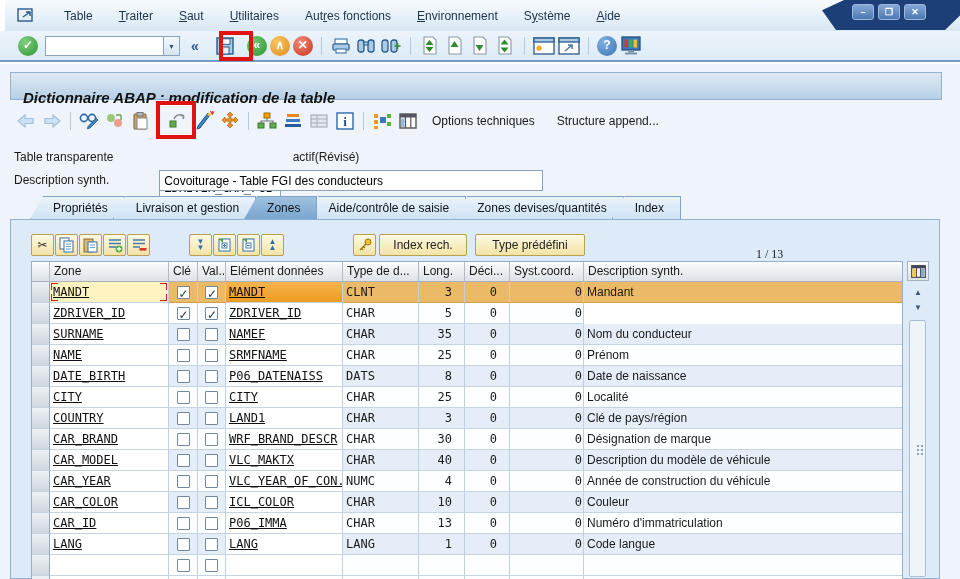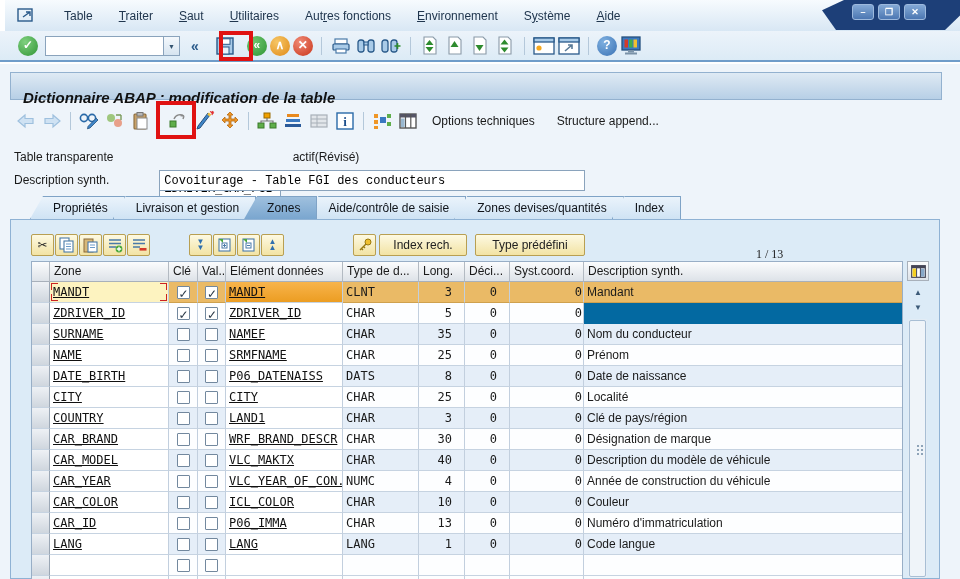--- a/index.html
+++ b/index.html
@@ -80,21 +80,21 @@
   
   .gbtn { position:absolute; height:22px; border:1px solid #b89f52; border-radius:2px;
     background:linear-gradient(#fdf9e2,#f2e3a4); display:inline-flex; align-items:center; justify-content:center;
     font-size:12px; color:#222; }
   .gbtn.icon { width:23px; }
   .gchev { display:flex; flex-direction:column; line-height:6px; font-size:8px; color:#2f6fae; }
   .postext { position:absolute; left:745px; top:27px; width:130px; text-align:left; font-family:Liberation Serif, serif; }
 
   
   .grid { position:absolute; top:41px; left:20px; width:872px; height:319px;
-    border:1px solid #98aec6; background:#0369a1; overflow:hidden; }
+    border:1px solid #98aec6; background:#ffffff; overflow:hidden; }
   .ghead { display:flex; height:20px; }
   .hc { background:linear-gradient(#fbfcfd,#dde2e8); border-right:1px solid #b3bac2; border-bottom:1px solid #a8b0ba;
     font-size:12px; line-height:19px; padding-left:4px; overflow:hidden; white-space:nowrap; }
   .trow { display:flex; height:21px; }
   .c { border-right:1px solid #c2cfde; border-bottom:1px solid #c6d3e1; overflow:hidden; white-space:nowrap;
     line-height:20px; font-size:12px; }
   .w-sel{width:18px} .w-zone{width:119px} .w-key{width:29px} .w-val{width:28px} .w-elem{width:117px}
   .w-type{width:76px} .w-long{width:46px} .w-deci{width:45px} .w-coord{width:74px} .w-desc{width:318px; border-right:none;}
   .c.rowsel { background:linear-gradient(#eef1f5,#cfd6de); border-right:1px solid #9aa6b4; }
   .c.ed { background:#fff; padding-left:3px; }
@@ -367,21 +367,21 @@
       <span class="txtbtn">Structure append...</span>
     </div>
 
     <div class="formrow" style="top:83px;">
       <span class="flabel">Table transparente</span>
       <input class="finput mono" style="width: 122px; margin-top: 30px;" readonly="" value="ZDRIVER_CAR_FGI">
       <span class="fstatus">actif(Révisé)</span>
     </div>
     <div class="formrow" style="top:106px;">
       <span class="flabel">Description synth.</span>
-      <input class="finput" style="width: 426px; font-family: Liberation Mono, monospace;" readonly="" value="Covoiturage - Table FGI des conducteurs">
+      <input class="finput" style="width: 384px;" readonly="" value="Covoiturage - Table FGI des conducteurs">
     </div>
 
     <div class="tabs">
         <span class="tab">Propriétés</span>
         <span class="tab">Livraison et gestion</span>
         <span class="tab active">Zones</span>
         <span class="tab">Aide/contrôle de saisie</span>
         <span class="tab">Zones devises/quantités</span>
         <span class="tab">Index</span>
       </div>

